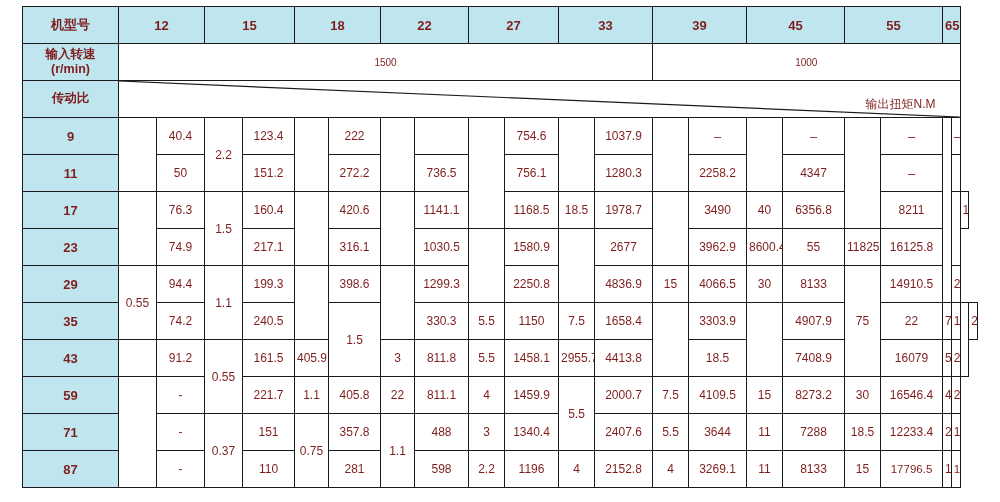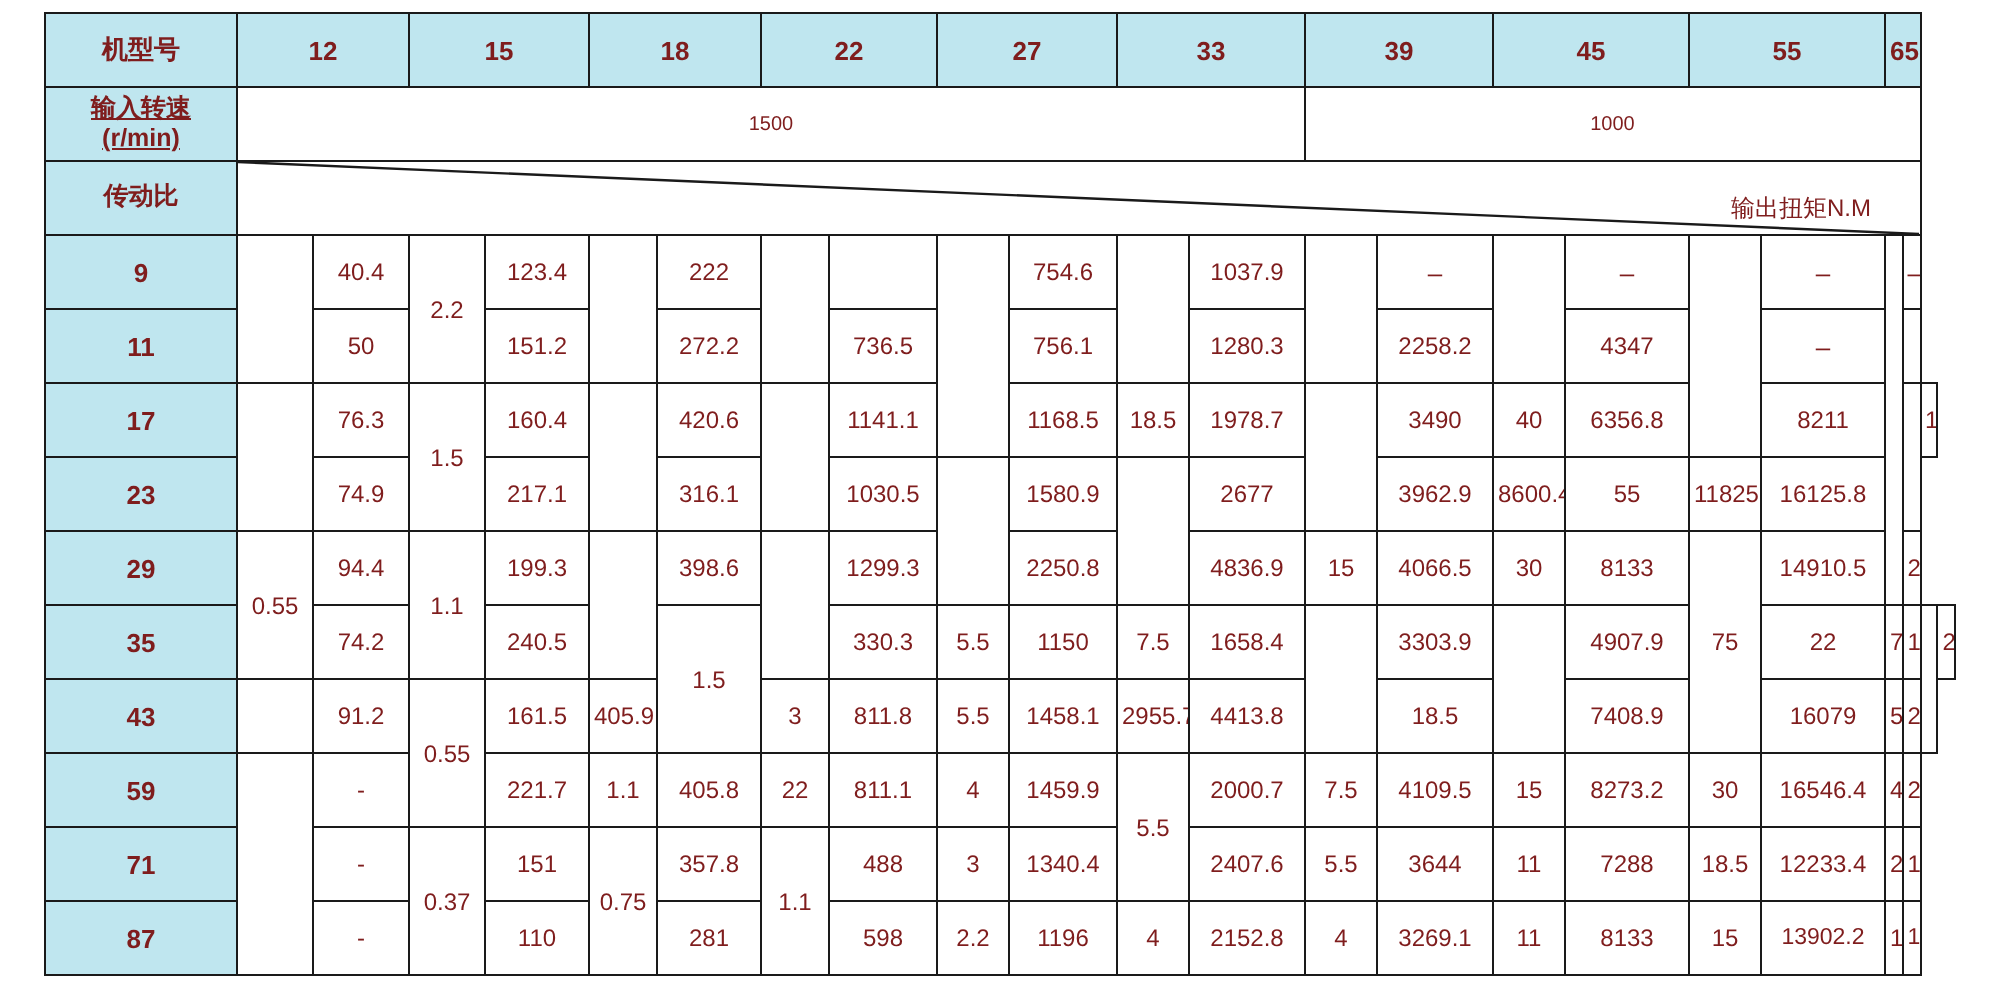--- a/index.html
+++ b/index.html
@@ -49,21 +49,20 @@
   }
   td.plain {
     background: #ffffff;
   }
   td.small {
     font-size: 11.5px;
   }
   .two-line {
     display: block;
     line-height: 1.2;
-    text-decoration: underline;
   }
   
   td.diag {
     position: relative;
     background: #ffffff;
     padding: 0;
     height: 38px;
   }
   td.diag .diag-line {
     position: absolute;
@@ -349,19 +348,19 @@
         <td class="plain">598</td>
         <td class="plain">2.2</td>
         <td class="plain">1196</td>
         <td class="plain">4</td>
         <td class="plain">2152.8</td>
         <td class="plain">4</td>
         <td class="plain">3269.1</td>
         <td class="plain">11</td>
         <td class="plain">8133</td>
         <td class="plain">15</td>
-        <td class="plain small">13902.2</td>
+        <td class="plain small">17796.5</td>
         <td class="plain">18.5</td>
         <td class="plain small">14990.2</td>
       </tr>
     </tbody>
   </table>
 </div>
 
 </body></html>

